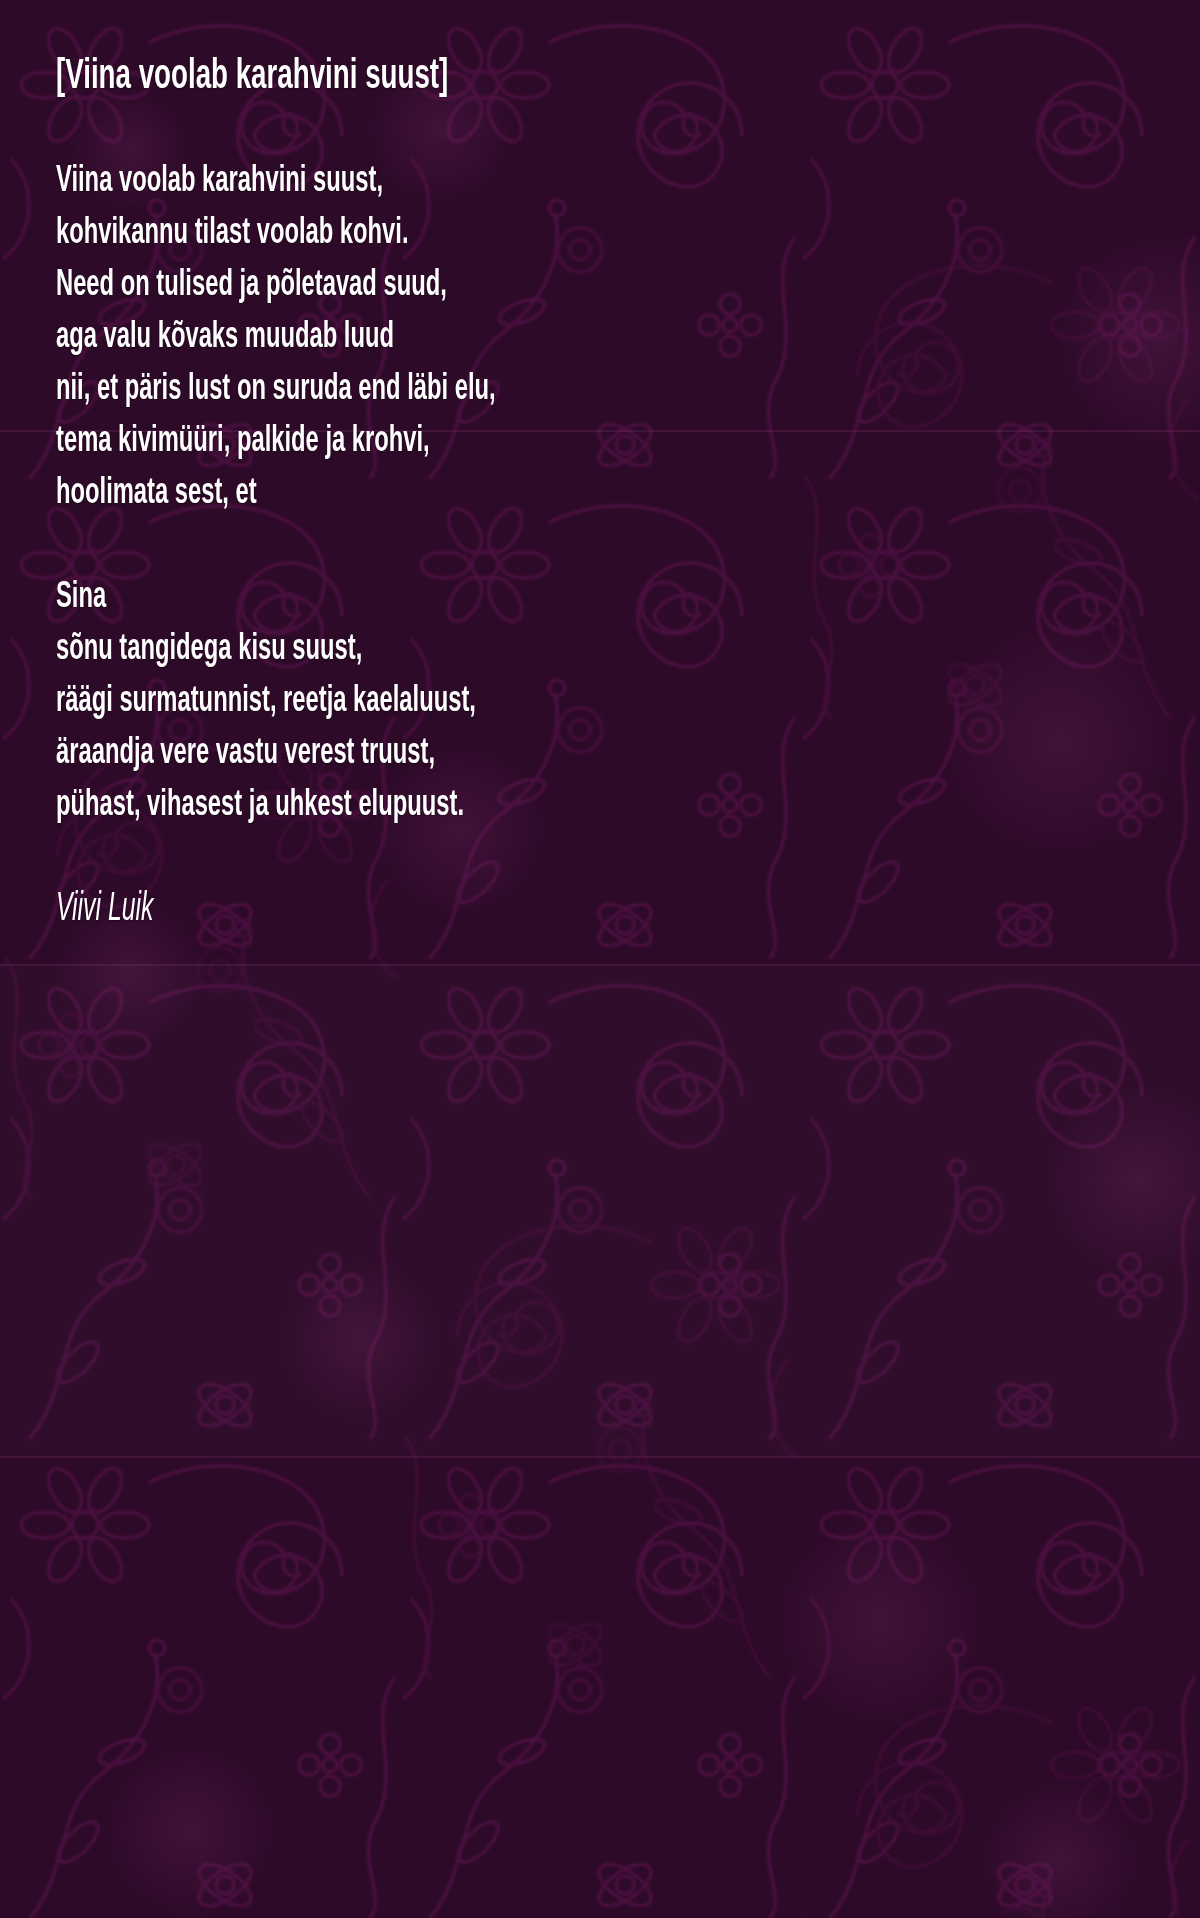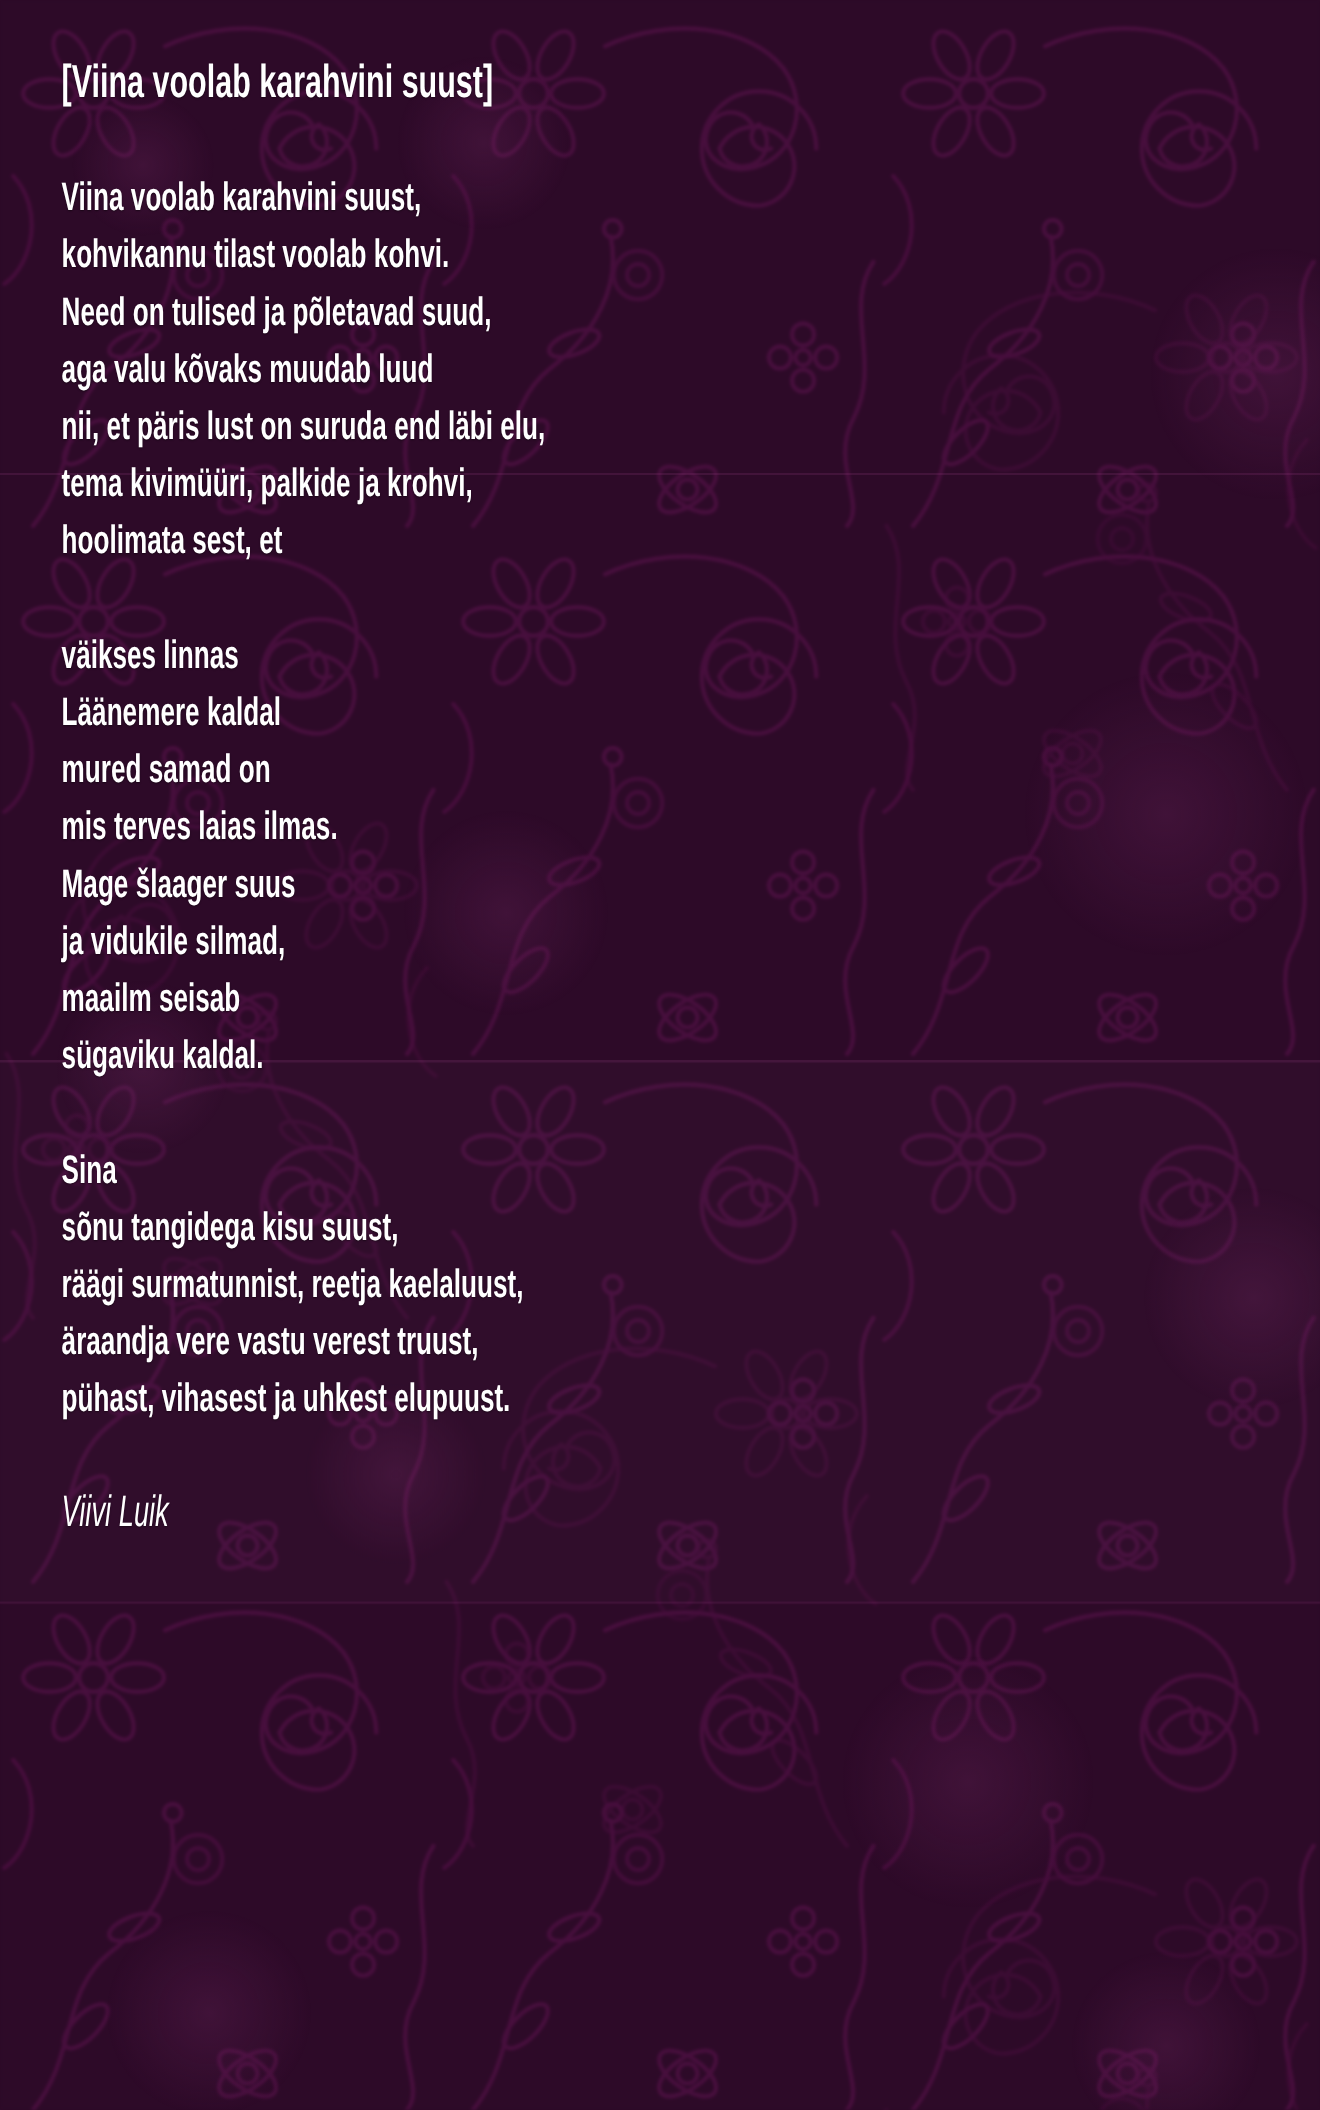--- a/index.html
+++ b/index.html
@@ -176,30 +176,20 @@
     <div class="stanza first">
       <p class="line">Viina voolab karahvini suust,</p>
       <p class="line">kohvikannu tilast voolab kohvi.</p>
       <p class="line">Need on tulised ja põletavad suud,</p>
       <p class="line">aga valu kõvaks muudab luud</p>
       <p class="line">nii, et päris lust on suruda end läbi elu,</p>
       <p class="line">tema kivimüüri, palkide ja krohvi,</p>
       <p class="line">hoolimata sest, et</p>
     </div>
 
-    <div class="stanza">
-      <p class="line">väikses linnas</p>
-      <p class="line">Läänemere kaldal</p>
-      <p class="line">mured samad on</p>
-      <p class="line">mis terves laias ilmas.</p>
-      <p class="line">Mage šlaager suus</p>
-      <p class="line">ja vidukile silmad,</p>
-      <p class="line">maailm seisab</p>
-      <p class="line">sügaviku kaldal.</p>
-    </div>
 
 
     <div class="stanza">
       <p class="line">Sina</p>
       <p class="line">sõnu tangidega kisu suust,</p>
       <p class="line">räägi surmatunnist, reetja kaelaluust,</p>
       <p class="line">äraandja vere vastu verest truust,</p>
       <p class="line">pühast, vihasest ja uhkest elupuust.</p>
     </div>
 

